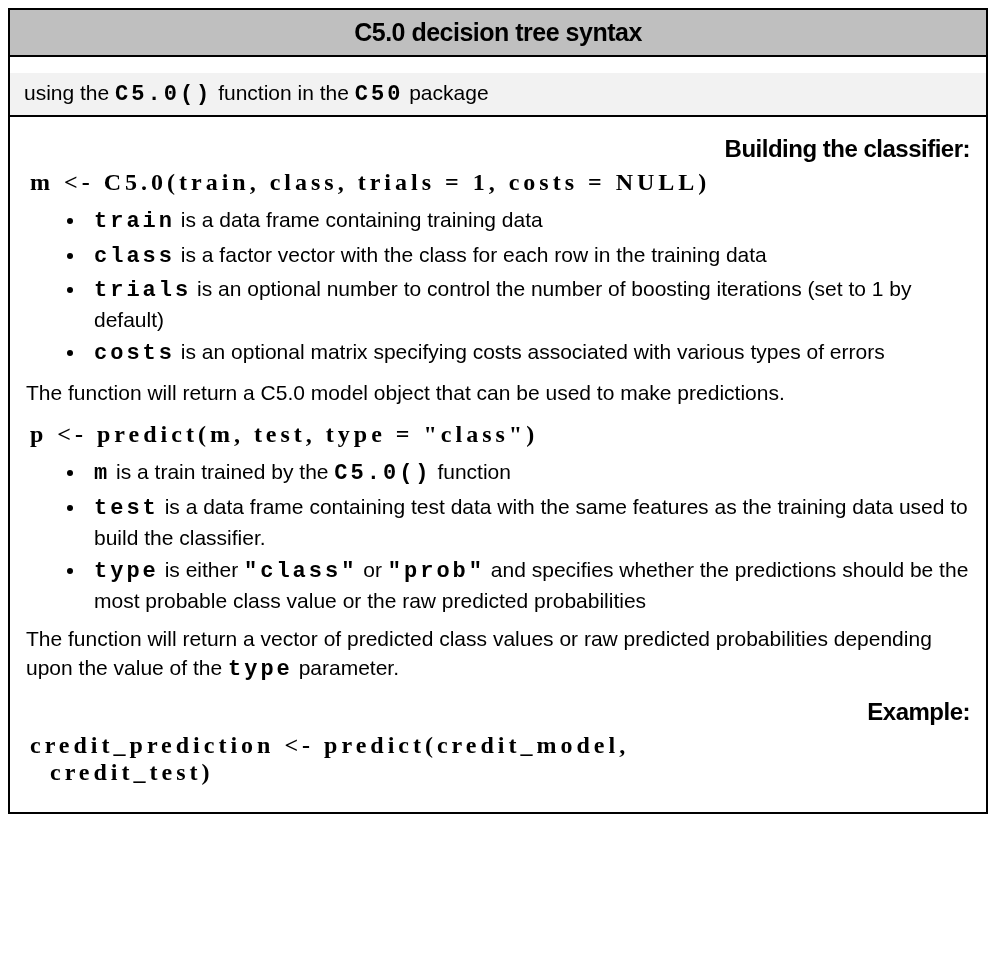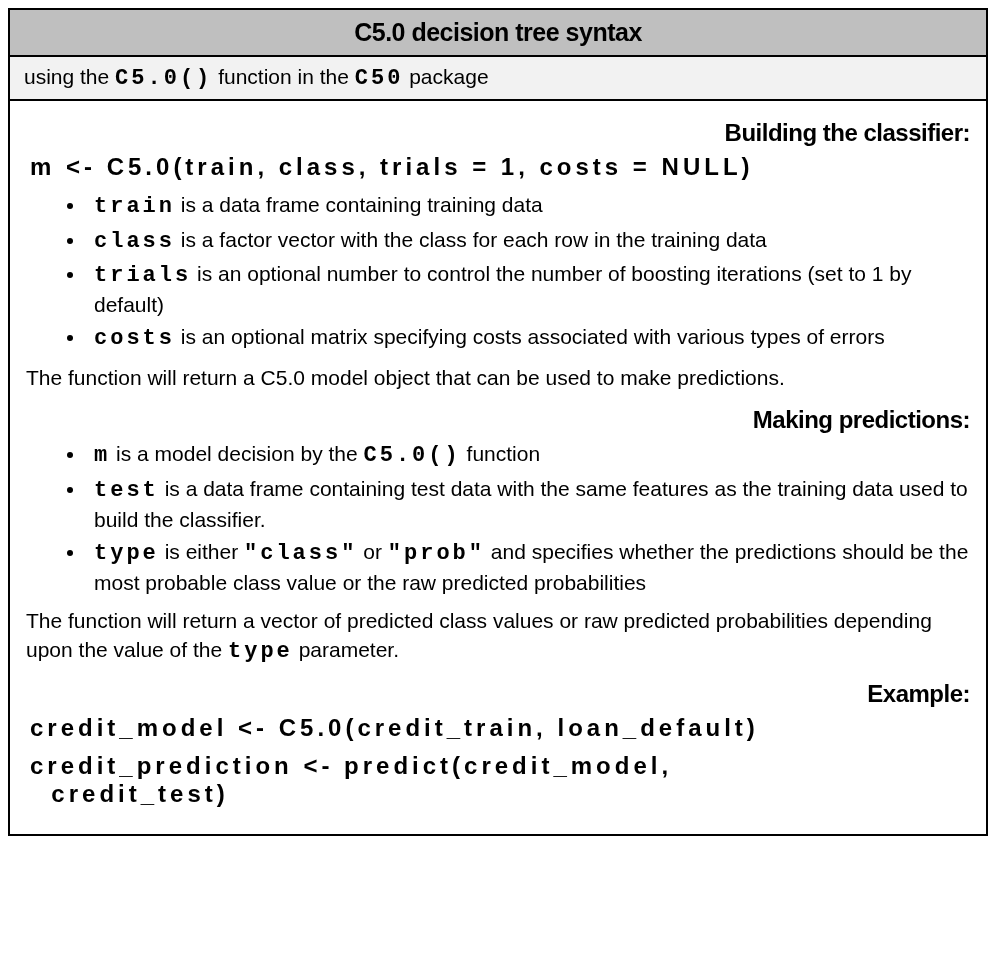--- a/index.html
+++ b/index.html
@@ -24,34 +24,35 @@
     font-weight: 900;
     font-size: 25px;
     letter-spacing: -0.5px;
     text-align: center;
   }
   .subheader {
     background: #f2f2f2;
     border-bottom: 2px solid #000;
     padding: 8px 14px;
     font-size: 21px;
+    margin-top: 16px;
   }
   .content {
     padding: 10px 16px 16px 16px;
   }
   .section-title {
     font-family: "Arial Black", "Helvetica Neue", Arial, sans-serif;
     font-weight: 900;
     font-size: 24px;
     letter-spacing: -0.5px;
     margin: 8px 0 6px 0;
     text-align: right;
   }
   .code-line {
-    font-family: Liberation Sans, sans-serif;
+    font-family: Liberation Serif, serif;
     font-size: 24px;
     font-weight: bold;
     letter-spacing: 4px;
     margin: 6px 0 10px 4px;
     white-space: pre-wrap;
   }
   .code-inline {
     font-family: "Courier New", Courier, monospace;
     font-weight: bold;
     letter-spacing: 3px;
@@ -100,37 +101,36 @@
       <li>
         <span class="code-inline">trials</span><span> is an optional number to control the number of boosting iterations (set to 1 by default)</span>
       </li>
       <li>
         <span class="code-inline">costs</span><span> is an optional matrix specifying costs associated with various types of errors</span>
       </li>
     </ul>
 
     <div class="plain">The function will return a C5.0 model object that can be used to make predictions.</div>
 
-    <div class="section-title">Making predictions:</div>
+    <div class="code-line">p &lt;- predict(m, test, type = "class")</div>
 
     <ul class="params">
       <li>
-        <span class="code-inline">m</span><span> is a model decision by the </span><span class="code-inline">C5.0()</span><span> function</span>
+        <span class="code-inline">m</span><span> is a train trained by the </span><span class="code-inline">C5.0()</span><span> function</span>
       </li>
       <li>
         <span class="code-inline">test</span><span> is a data frame containing test data with the same features as the training data used to build the classifier.</span>
       </li>
       <li>
         <span class="code-inline">type</span><span> is either </span><span class="code-inline">"class"</span><span> or </span><span class="code-inline">"prob"</span><span> and specifies whether the predictions should be the most probable class value or the raw predicted probabilities</span>
       </li>
     </ul>
 
     <div class="plain">
       <span>The function will return a vector of predicted class values or raw predicted probabilities depending upon the value of the </span><span class="code-inline">type</span><span> parameter.</span>
     </div>
 
     <div class="section-title">Example:</div>
-    <div class="code-line">credit_model &lt;- C5.0(credit_train, loan_default)</div>
     <div class="code-line" style="margin-bottom:0">credit_prediction &lt;- predict(credit_model,</div>
     <div class="code-line" style="margin-top:0">  credit_test)</div>
 
   </div>
 </div>
 
 </body></html>

